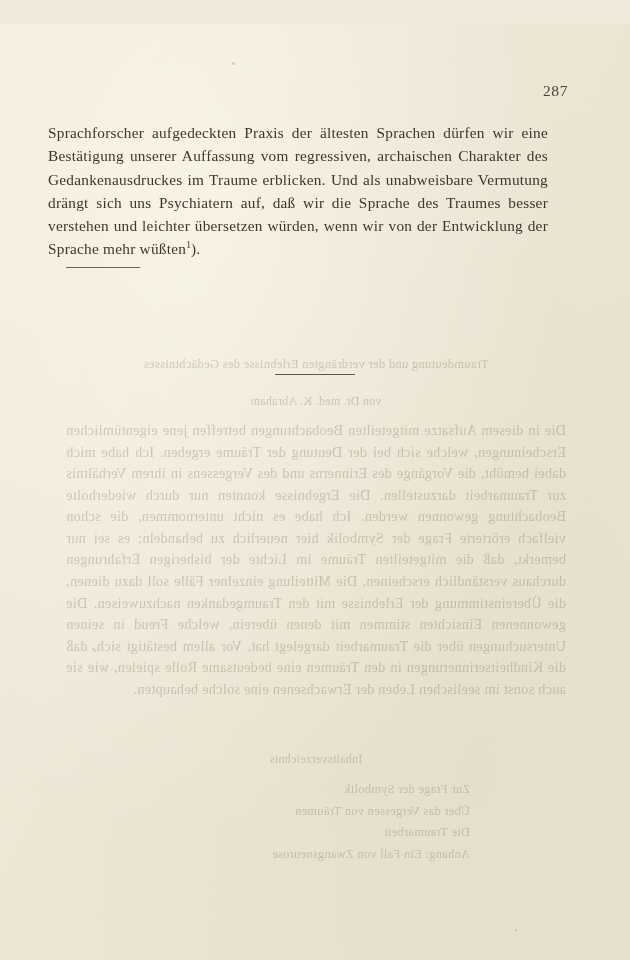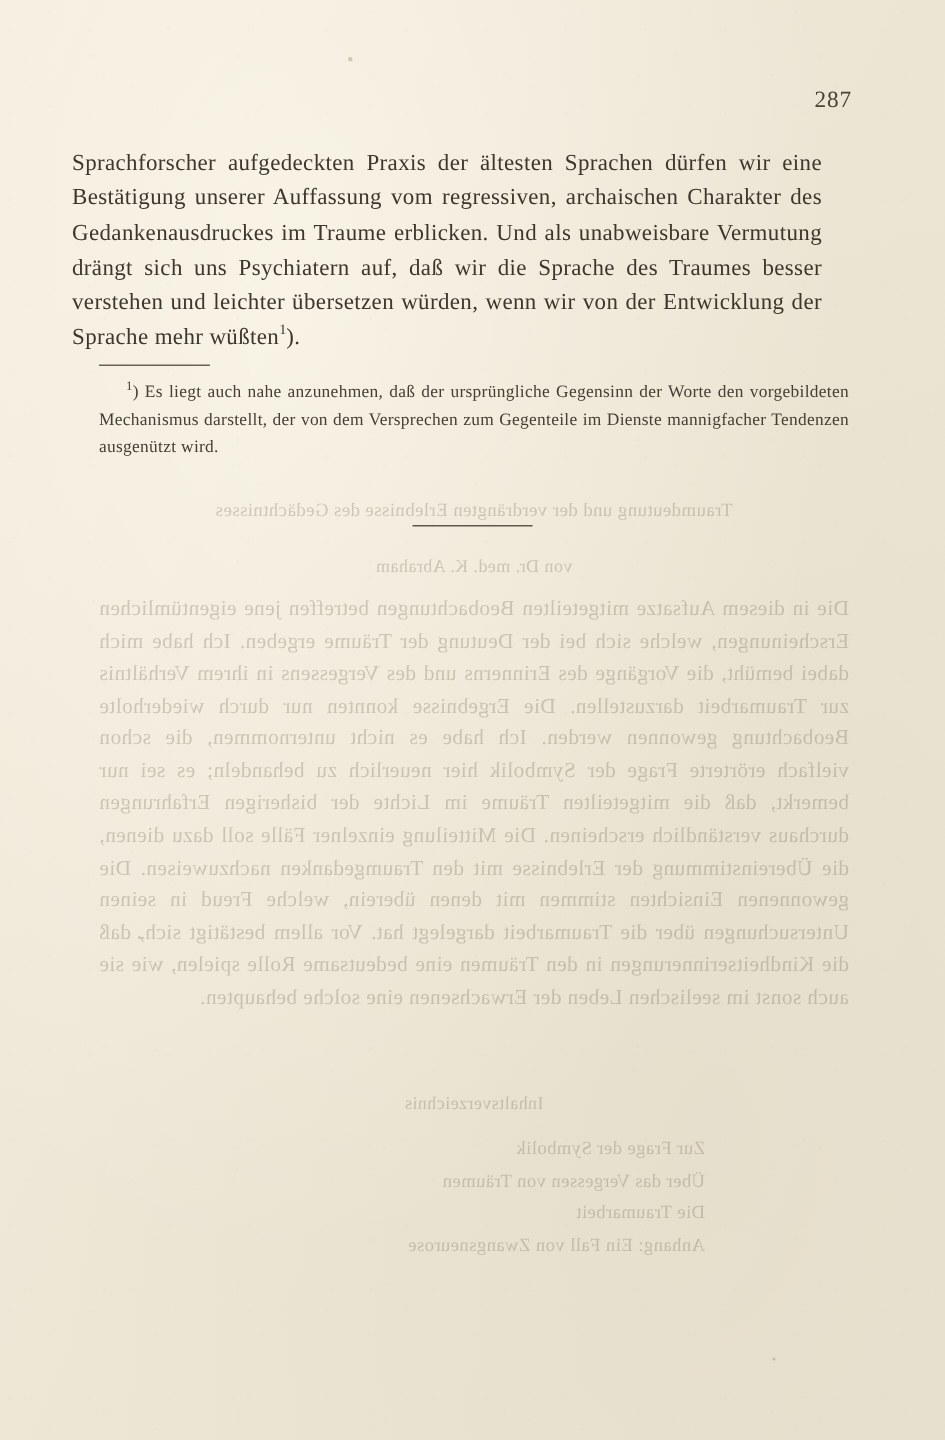--- a/index.html
+++ b/index.html
@@ -15,20 +15,21 @@
     overflow: hidden;
     position: relative;
   }
   .page {
     position: absolute;
     inset: 0;
     background:
       radial-gradient(ellipse at 30% 20%, rgba(255,252,240,0.55) 0%, rgba(255,252,240,0) 60%),
       radial-gradient(ellipse at 75% 80%, rgba(226,218,198,0.5) 0%, rgba(226,218,198,0) 65%),
       linear-gradient(115deg, #f2ecdd 0%, #ece6d5 45%, #e9e2d0 100%);
+    margin-top: 24px;
   }
   .grain {
     position: absolute;
     inset: 0;
     pointer-events: none;
     opacity: 0.35;
     background-image:
       radial-gradient(circle at 12% 34%, rgba(160,150,120,0.10) 0 1px, transparent 1px),
       radial-gradient(circle at 47% 12%, rgba(160,150,120,0.08) 0 1px, transparent 1px),
       radial-gradient(circle at 78% 62%, rgba(160,150,120,0.09) 0 1px, transparent 1px),
@@ -156,21 +157,20 @@
   <div class="speck" style="top:38px; left:232px;"></div>
   <div class="speck" style="top:624px; left:92px; width:2px; height:2px;"></div>
   <div class="speck" style="top:905px; left:515px; width:2px; height:2px;"></div>
 
   <div class="page-number">287</div>
 
   <div class="body-block"><span>Sprachforscher aufgedeckten Praxis der ältesten Sprachen dürfen wir eine Bestätigung unserer Auffassung vom regressiven, archaischen Charakter des Gedankenausdruckes im Traume erblicken. Und als unabweisbare Vermutung drängt sich uns Psychiatern auf, daß wir die Sprache des Traumes besser verstehen und leichter übersetzen würden, wenn wir von der Entwicklung der Sprache mehr wüßten</span><span class="sup">1</span><span>).</span></div>
 
   <div class="rule-short"></div>
 
-  <div class="footnote"><span class="indent"></span><span class="sup">1</span><span>) Es liegt auch nahe anzunehmen, daß der ursprüngliche Gegensinn der Worte den vorgebildeten Mechanismus darstellt, der von dem Versprechen zum Gegenteile im Dienste mannigfacher Tendenzen ausgenützt wird.</span></div>
 
   <div class="rule-center"></div>
 
   <div class="bleed bleed-heading">Traumdeutung und der verdrängten Erlebnisse des Gedächtnisses</div>
   <div class="bleed bleed-sub">von Dr. med. K. Abraham</div>
   <div class="bleed bleed-para">Die in diesem Aufsatze mitgeteilten Beobachtungen betreffen jene eigentümlichen Erscheinungen, welche sich bei der Deutung der Träume ergeben. Ich habe mich dabei bemüht, die Vorgänge des Erinnerns und des Vergessens in ihrem Verhältnis zur Traumarbeit darzustellen. Die Ergebnisse konnten nur durch wiederholte Beobachtung gewonnen werden. Ich habe es nicht unternommen, die schon vielfach erörterte Frage der Symbolik hier neuerlich zu behandeln; es sei nur bemerkt, daß die mitgeteilten Träume im Lichte der bisherigen Erfahrungen durchaus verständlich erscheinen. Die Mitteilung einzelner Fälle soll dazu dienen, die Übereinstimmung der Erlebnisse mit den Traumgedanken nachzuweisen. Die gewonnenen Einsichten stimmen mit denen überein, welche Freud in seinen Untersuchungen über die Traumarbeit dargelegt hat. Vor allem bestätigt sich, daß die Kindheitserinnerungen in den Träumen eine bedeutsame Rolle spielen, wie sie auch sonst im seelischen Leben der Erwachsenen eine solche behaupten.</div>
   <div class="bleed bleed-list-title">Inhaltsverzeichnis</div>
   <div class="bleed bleed-list">
       <div>Zur Frage der Symbolik</div>
       <div>Über das Vergessen von Träumen</div>

